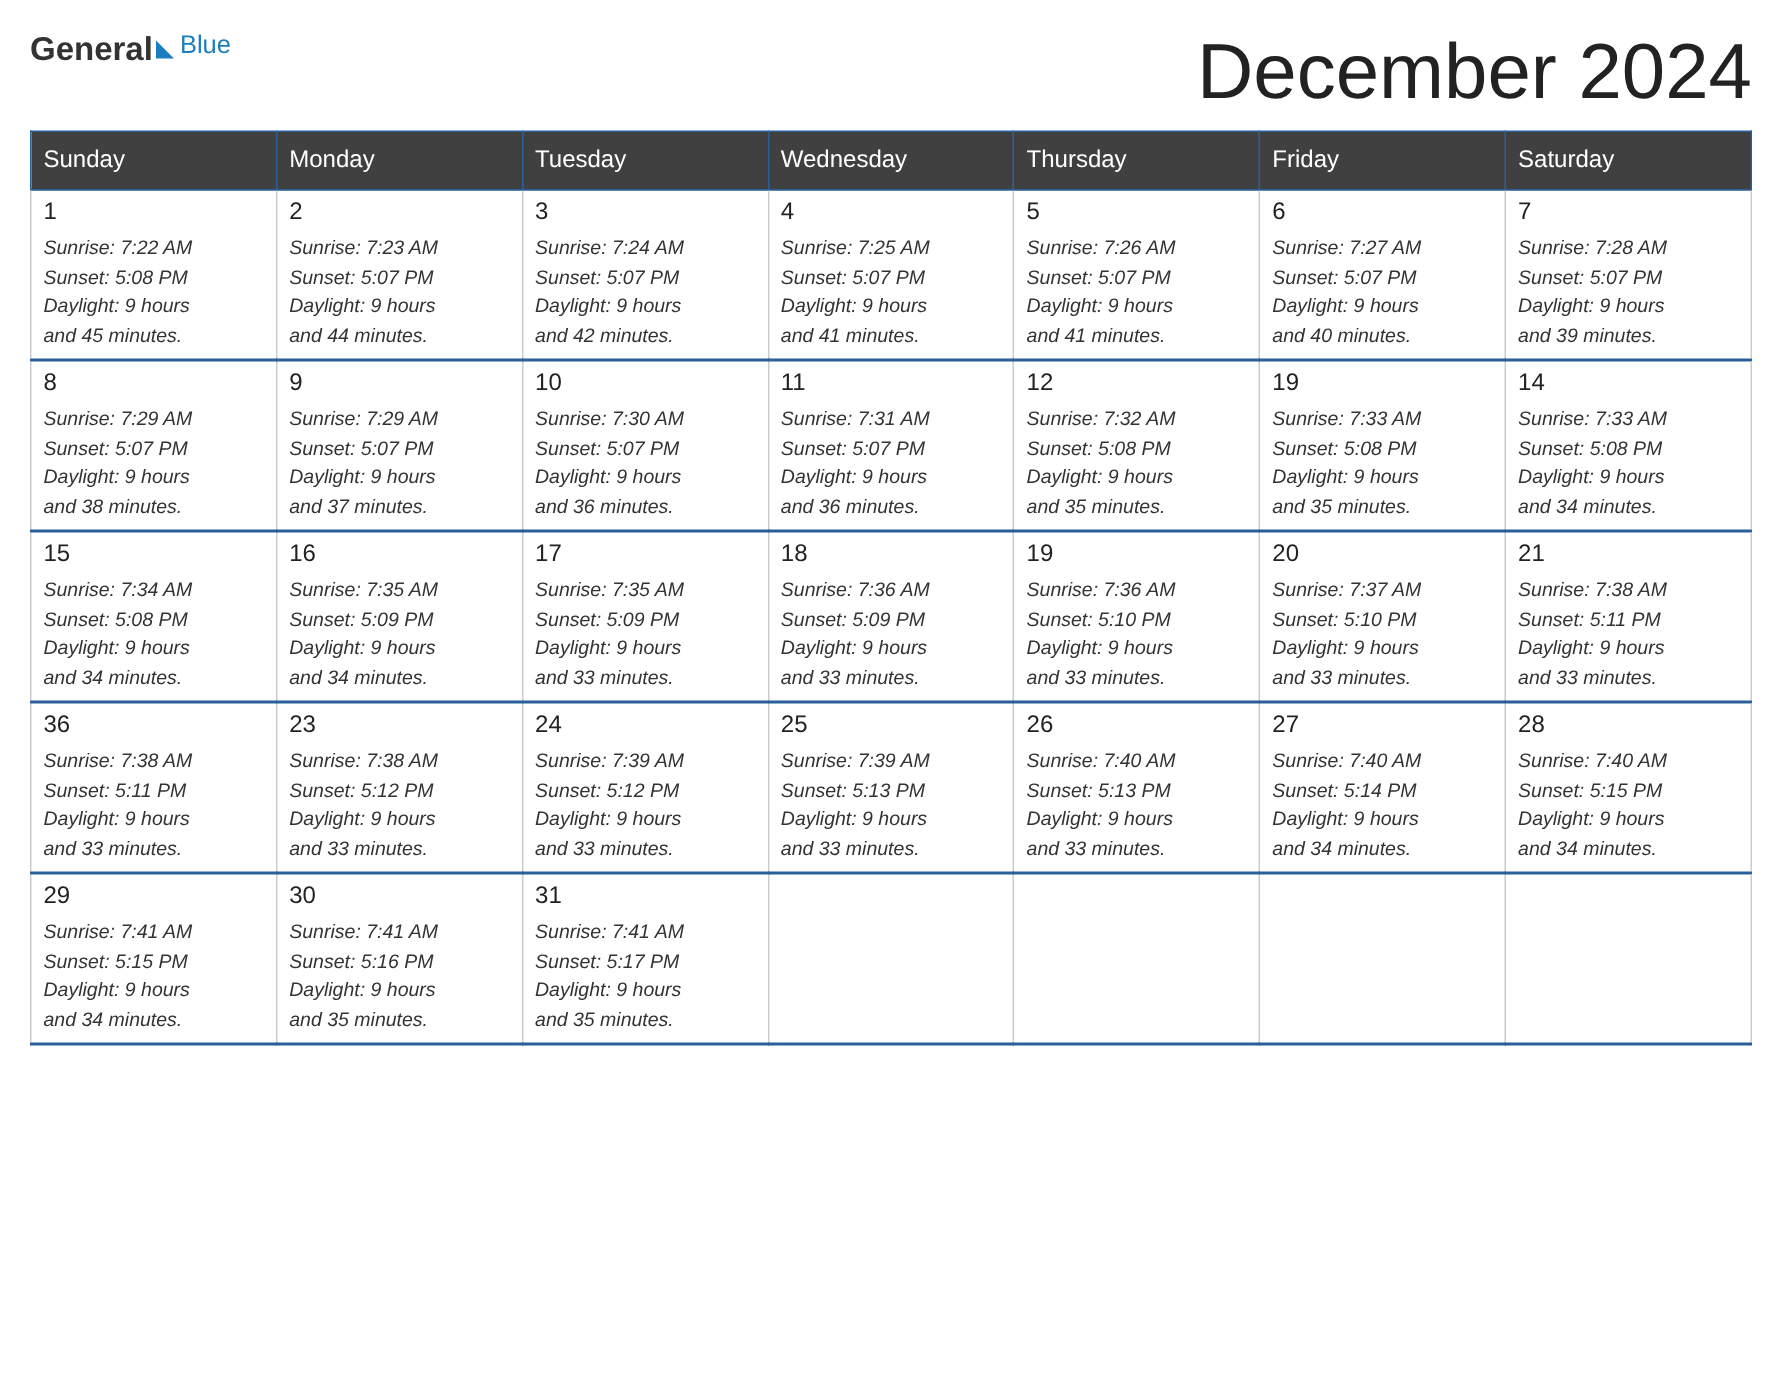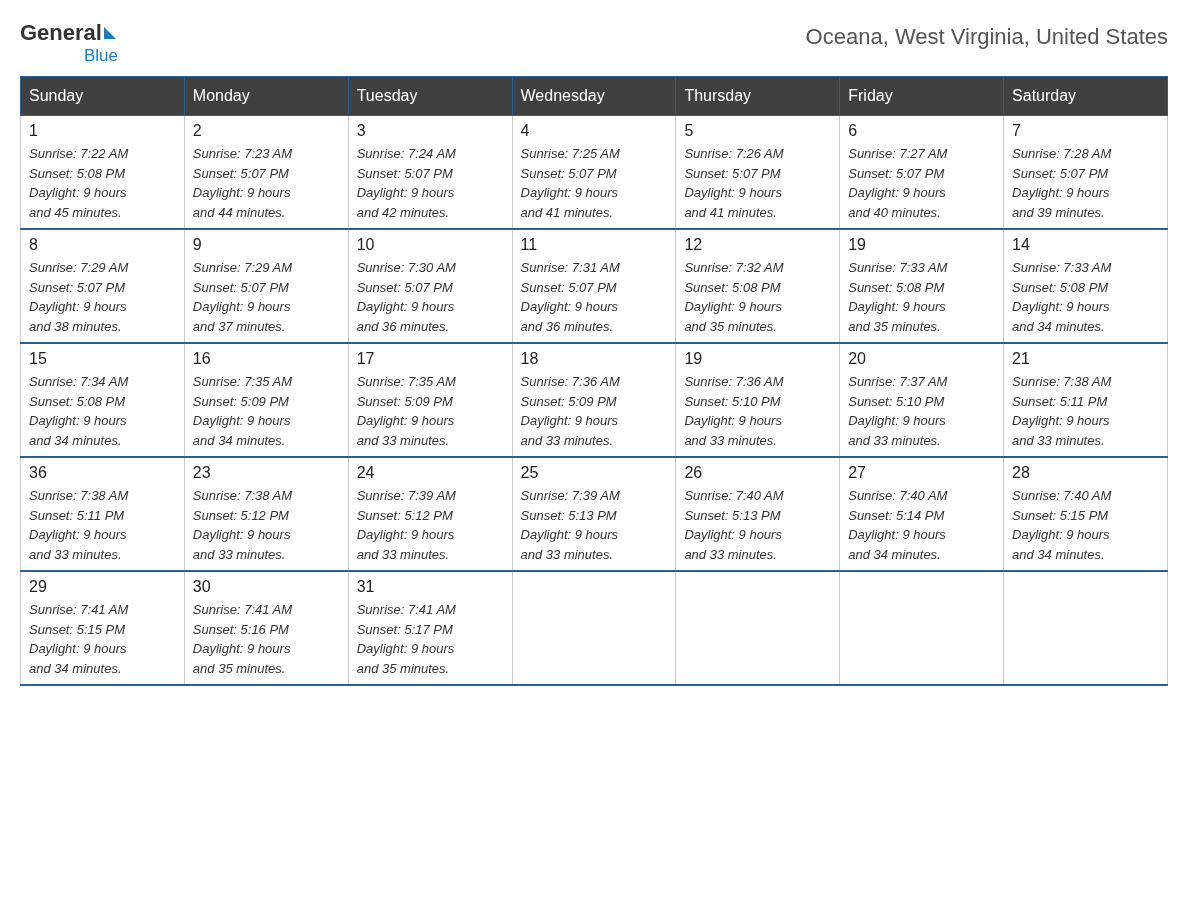--- a/index.html
+++ b/index.html
@@ -11,22 +11,22 @@
       min-height: 918px;
     }
     .header {
       display: flex;
       justify-content: space-between;
       align-items: flex-start;
       margin-bottom: 10px;
     }
     .logo {
       display: flex;
-      flex-direction: column;
-      align-items: flex-end;
+      flex-direction: row;
+      align-items: flex-start;
     }
     .logo-text {
       font-size: 22px;
       font-weight: bold;
       color: #333;
       display: flex;
       align-items: center;
     }
     .logo-general {
       color: #333;
@@ -107,21 +107,21 @@
 
 <div class="header">
   <div class="logo">
     <div class="logo-text">
       <span class="logo-general">General</span>
       <span class="logo-arrow"></span>
     </div>
     <div class="logo-subtitle">Blue</div>
   </div>
   <div class="title-section">
-    <div class="location-title">Oceana, West Virginia, United States</div>
+    <div class="month-title">December 2024</div>
   </div>
 </div>
 
 <table>
   <thead>
     <tr>
     <th>Sunday</th>
         <th>Monday</th>
         <th>Tuesday</th>
         <th>Wednesday</th>

